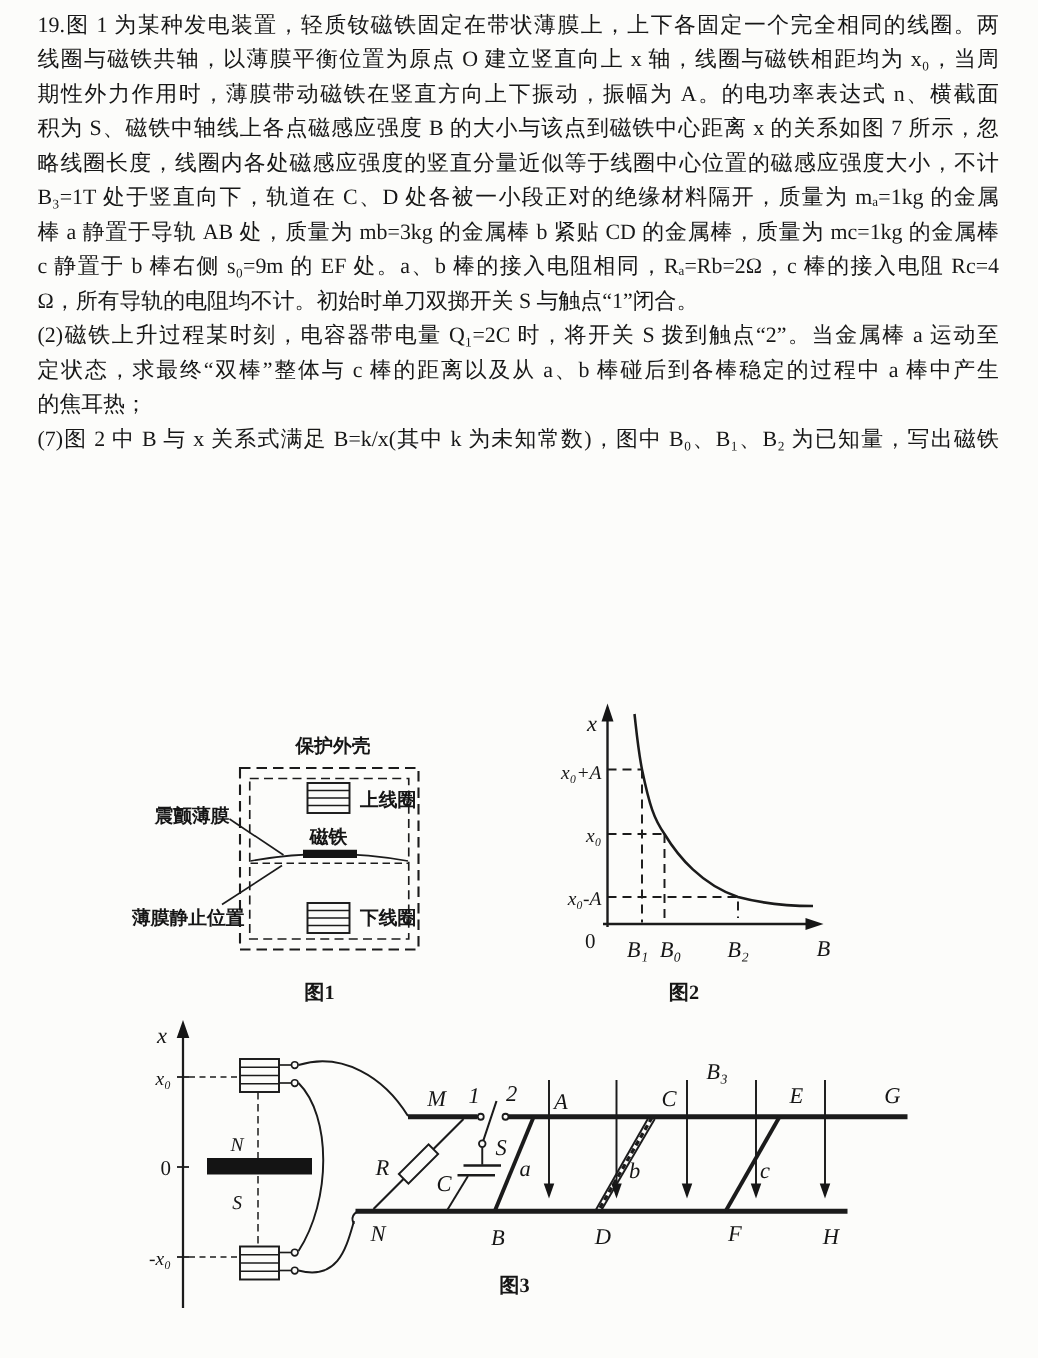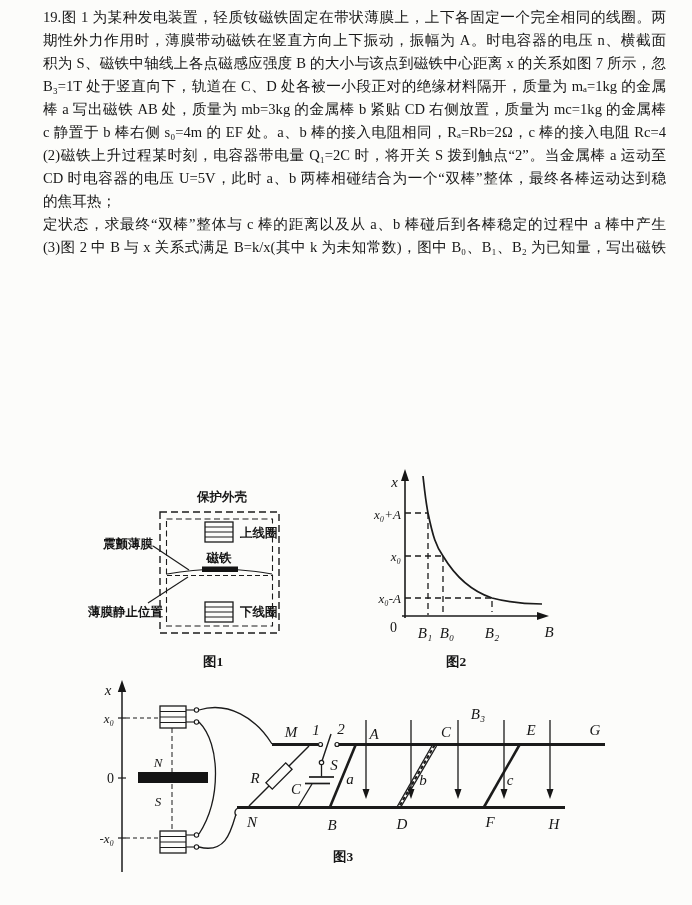--- a/index.html
+++ b/index.html
@@ -6,51 +6,53 @@
   body{
     width:692px;height:905px;position:relative;overflow:hidden;
     background:#fcfcfa;color:#1b1b1b;
     font-family:"Liberation Serif","DejaVu Serif",serif;
   }
   .page{position:absolute;inset:0;}
   .text-block{
     position:absolute;left:25px;top:6px;width:641px;
     font-size:14.6px;color:#171717;
   }
-  .tline{height:23px;line-height:23px;white-space:normal;margin-left:18px;}
+  .tline{height:23px;line-height:23px;white-space:normal;}
   .just{text-align:justify;text-align-last:justify;text-justify:inter-character;}
   svg.fig{position:absolute;overflow:visible;}
   .fig1{left:85px;top:480px;}
   .fig2{left:360px;top:462px;}
   .fig3{left:90px;top:678px;}
   svg text{font-family:"Liberation Serif","DejaVu Serif",serif;fill:#161616;}
   .cn{font-weight:700;font-style:normal;font-size:12.5px;}
   .cap{font-weight:700;font-size:13.5px;}
   .it{font-style:italic;font-size:15px;}
   .it-sm{font-style:italic;font-size:13px;}
   .num{font-size:14px;}
   .s{stroke:#1b1b1b;fill:none;}
 </style>
 </head>
 <body>
 
 <div class="page">
 
   <div class="text-block">
       <div class="tline just">19.图 1 为某种发电装置，轻质钕磁铁固定在带状薄膜上，上下各固定一个完全相同的线圈。两</div>
-      <div class="tline just">期性外力作用时，薄膜带动磁铁在竖直方向上下振动，振幅为 A。时电容器的电压 n、横截面</div>
+      <div class="tline just">线圈与磁铁共轴，以薄膜平衡位置为原点 O 建立竖直向上 x 轴，线圈与磁铁相距均为 x₀，当周</div>
+      <div class="tline just">期性外力作用时，薄膜带动磁铁在竖直方向上下振动，振幅为 A。的电功率表达式 n、横截面</div>
       <div class="tline just">积为 S、磁铁中轴线上各点磁感应强度 B 的大小与该点到磁铁中心距离 x 的关系如图 7 所示，忽</div>
+      <div class="tline just">略线圈长度，线圈内各处磁感应强度的竖直分量近似等于线圈中心位置的磁感应强度大小，不计</div>
       <div class="tline just">B₃=1T 处于竖直向下，轨道在 C、D 处各被一小段正对的绝缘材料隔开，质量为 mₐ=1kg 的金属</div>
-      <div class="tline just">棒 a 写出磁铁 AB 处，质量为 mb=3kg 的金属棒 b 紧贴 CD 右侧放置，质量为 mc=1kg 的金属棒</div>
-      <div class="tline just">c 静置于 b 棒右侧 s₀=4m 的 EF 处。a、b 棒的接入电阻相同，Rₐ=Rb=2Ω，c 棒的接入电阻 Rc=4</div>
+      <div class="tline just">棒 a 静置于导轨 AB 处，质量为 mb=3kg 的金属棒 b 紧贴 CD 的金属棒，质量为 mc=1kg 的金属棒</div>
+      <div class="tline just">c 静置于 b 棒右侧 s₀=9m 的 EF 处。a、b 棒的接入电阻相同，Rₐ=Rb=2Ω，c 棒的接入电阻 Rc=4</div>
+      <div class="tline">Ω，所有导轨的电阻均不计。初始时单刀双掷开关 S 与触点“1”闭合。</div>
       <div class="tline just">(2)磁铁上升过程某时刻，电容器带电量 Q₁=2C 时，将开关 S 拨到触点“2”。当金属棒 a 运动至</div>
-      <div class="tline just">CD 时电容器的电压 U=5V，此时 a、b 两棒相碰结合为一个“双棒”整体，最终各棒运动达到稳</div>
+      <div class="tline just">定状态，求最终“双棒”整体与 c 棒的距离以及从 a、b 棒碰后到各棒稳定的过程中 a 棒中产生</div>
       <div class="tline">的焦耳热；</div>
-      <div class="tline just">定状态，求最终“双棒”整体与 c 棒的距离以及从 a、b 棒碰后到各棒稳定的过程中 a 棒中产生</div>
-      <div class="tline just">(3)图 2 中 B 与 x 关系式满足 B=k/x(其中 k 为未知常数)，图中 B₀、B₁、B₂ 为已知量，写出磁铁</div>
+      <div class="tline just">(7)图 2 中 B 与 x 关系式满足 B=k/x(其中 k 为未知常数)，图中 B₀、B₁、B₂ 为已知量，写出磁铁</div>
     </div>
 
   <svg class="fig fig1" width="280" height="195" viewBox="85 480 280 195">
     <text class="cn" x="222" y="501" text-anchor="middle">保护外壳</text>
 
     <rect x="160" y="512" width="119" height="121" class="s" stroke-width="1.4" stroke-dasharray="7 4"></rect>
     <rect x="166.5" y="519" width="106" height="107" class="s" stroke-width="1.1" stroke-dasharray="6 3.5"></rect>
 
     <g>
       <rect x="205" y="522" width="28" height="20" class="s" stroke-width="1.3"></rect>

